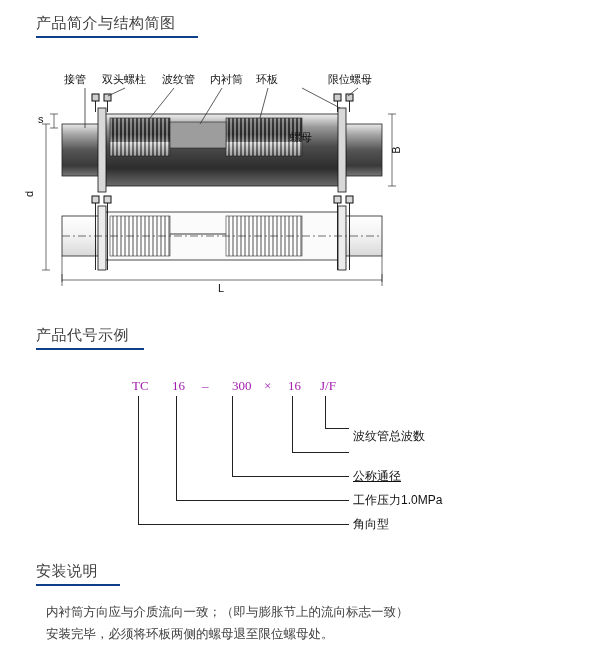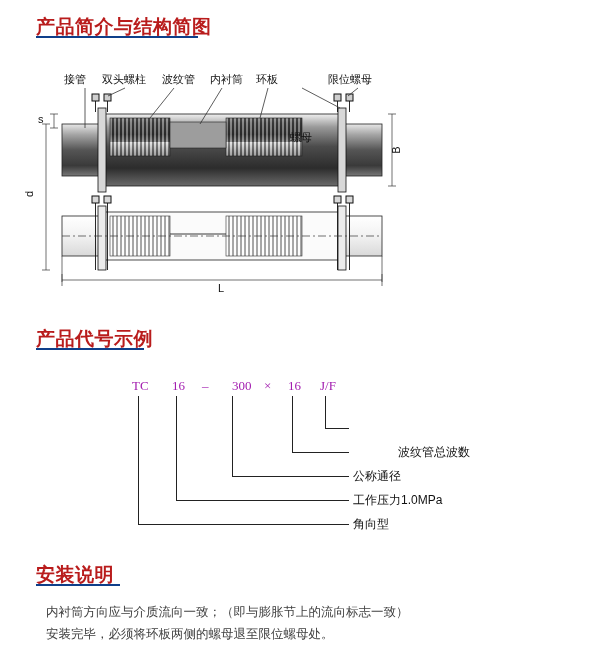--- a/index.html
+++ b/index.html
@@ -10,23 +10,23 @@
   body {
     width: 600px;
     height: 652px;
     position: relative;
     font-family: "Liberation Sans", sans-serif;
     color: #1a1a1a;
     overflow: hidden;
   }
   .section-title {
     position: absolute;
-    font-size: 19px;
-    font-weight: bold;
-    color: #b91c1c;
+    font-size: 15px;
+    font-weight: normal;
+    color: #404040;
     letter-spacing: 0.5px;
   }
   .title-underline {
     position: absolute;
     height: 2px;
     background: #0f3f8a;
   }
 
   
   #drawing {
@@ -253,22 +253,22 @@
   <div class="vline" style="left:112px; top:18px;  height:80px;"></div>
   <div class="vline" style="left:56px;  top:18px;  height:104px;"></div>
   <div class="vline" style="left:18px;  top:18px;  height:128px;"></div>
 
   <div class="hline" style="left:205px; top:50px;  width:24px;"></div>
   <div class="hline" style="left:172px; top:74px;  width:57px;"></div>
   <div class="hline" style="left:112px; top:98px;  width:117px;"></div>
   <div class="hline" style="left:56px;  top:122px; width:173px;"></div>
   <div class="hline" style="left:18px;  top:146px; width:211px;"></div>
 
-  <div class="code-desc" style="left:233px; top:66px;margin-left:45px;">波纹管总波数</div>
-  <div class="code-desc" style="left:233px; top:90px;">公称通径</div>
+  <div class="code-desc" style="left:233px; top:50px;">波纹管总波数</div>
+  <div class="code-desc" style="left:233px; top:90px;text-decoration:underline;">公称通径</div>
   <div class="code-desc" style="left:233px; top:114px;">工作压力1.0MPa</div>
   <div class="code-desc" style="left:233px; top:138px;">角向型</div>
 </div>
 
 <div class="section-title" style="left:36px; top:562px;">安装说明</div>
 <div class="title-underline" style="left:36px; top:584px; width:84px;"></div>
 
 <div class="note" style="left:46px; top:604px;">内衬筒方向应与介质流向一致；（即与膨胀节上的流向标志一致）</div>
 <div class="note" style="left:46px; top:626px;">安装完毕，必须将环板两侧的螺母退至限位螺母处。</div>
 

